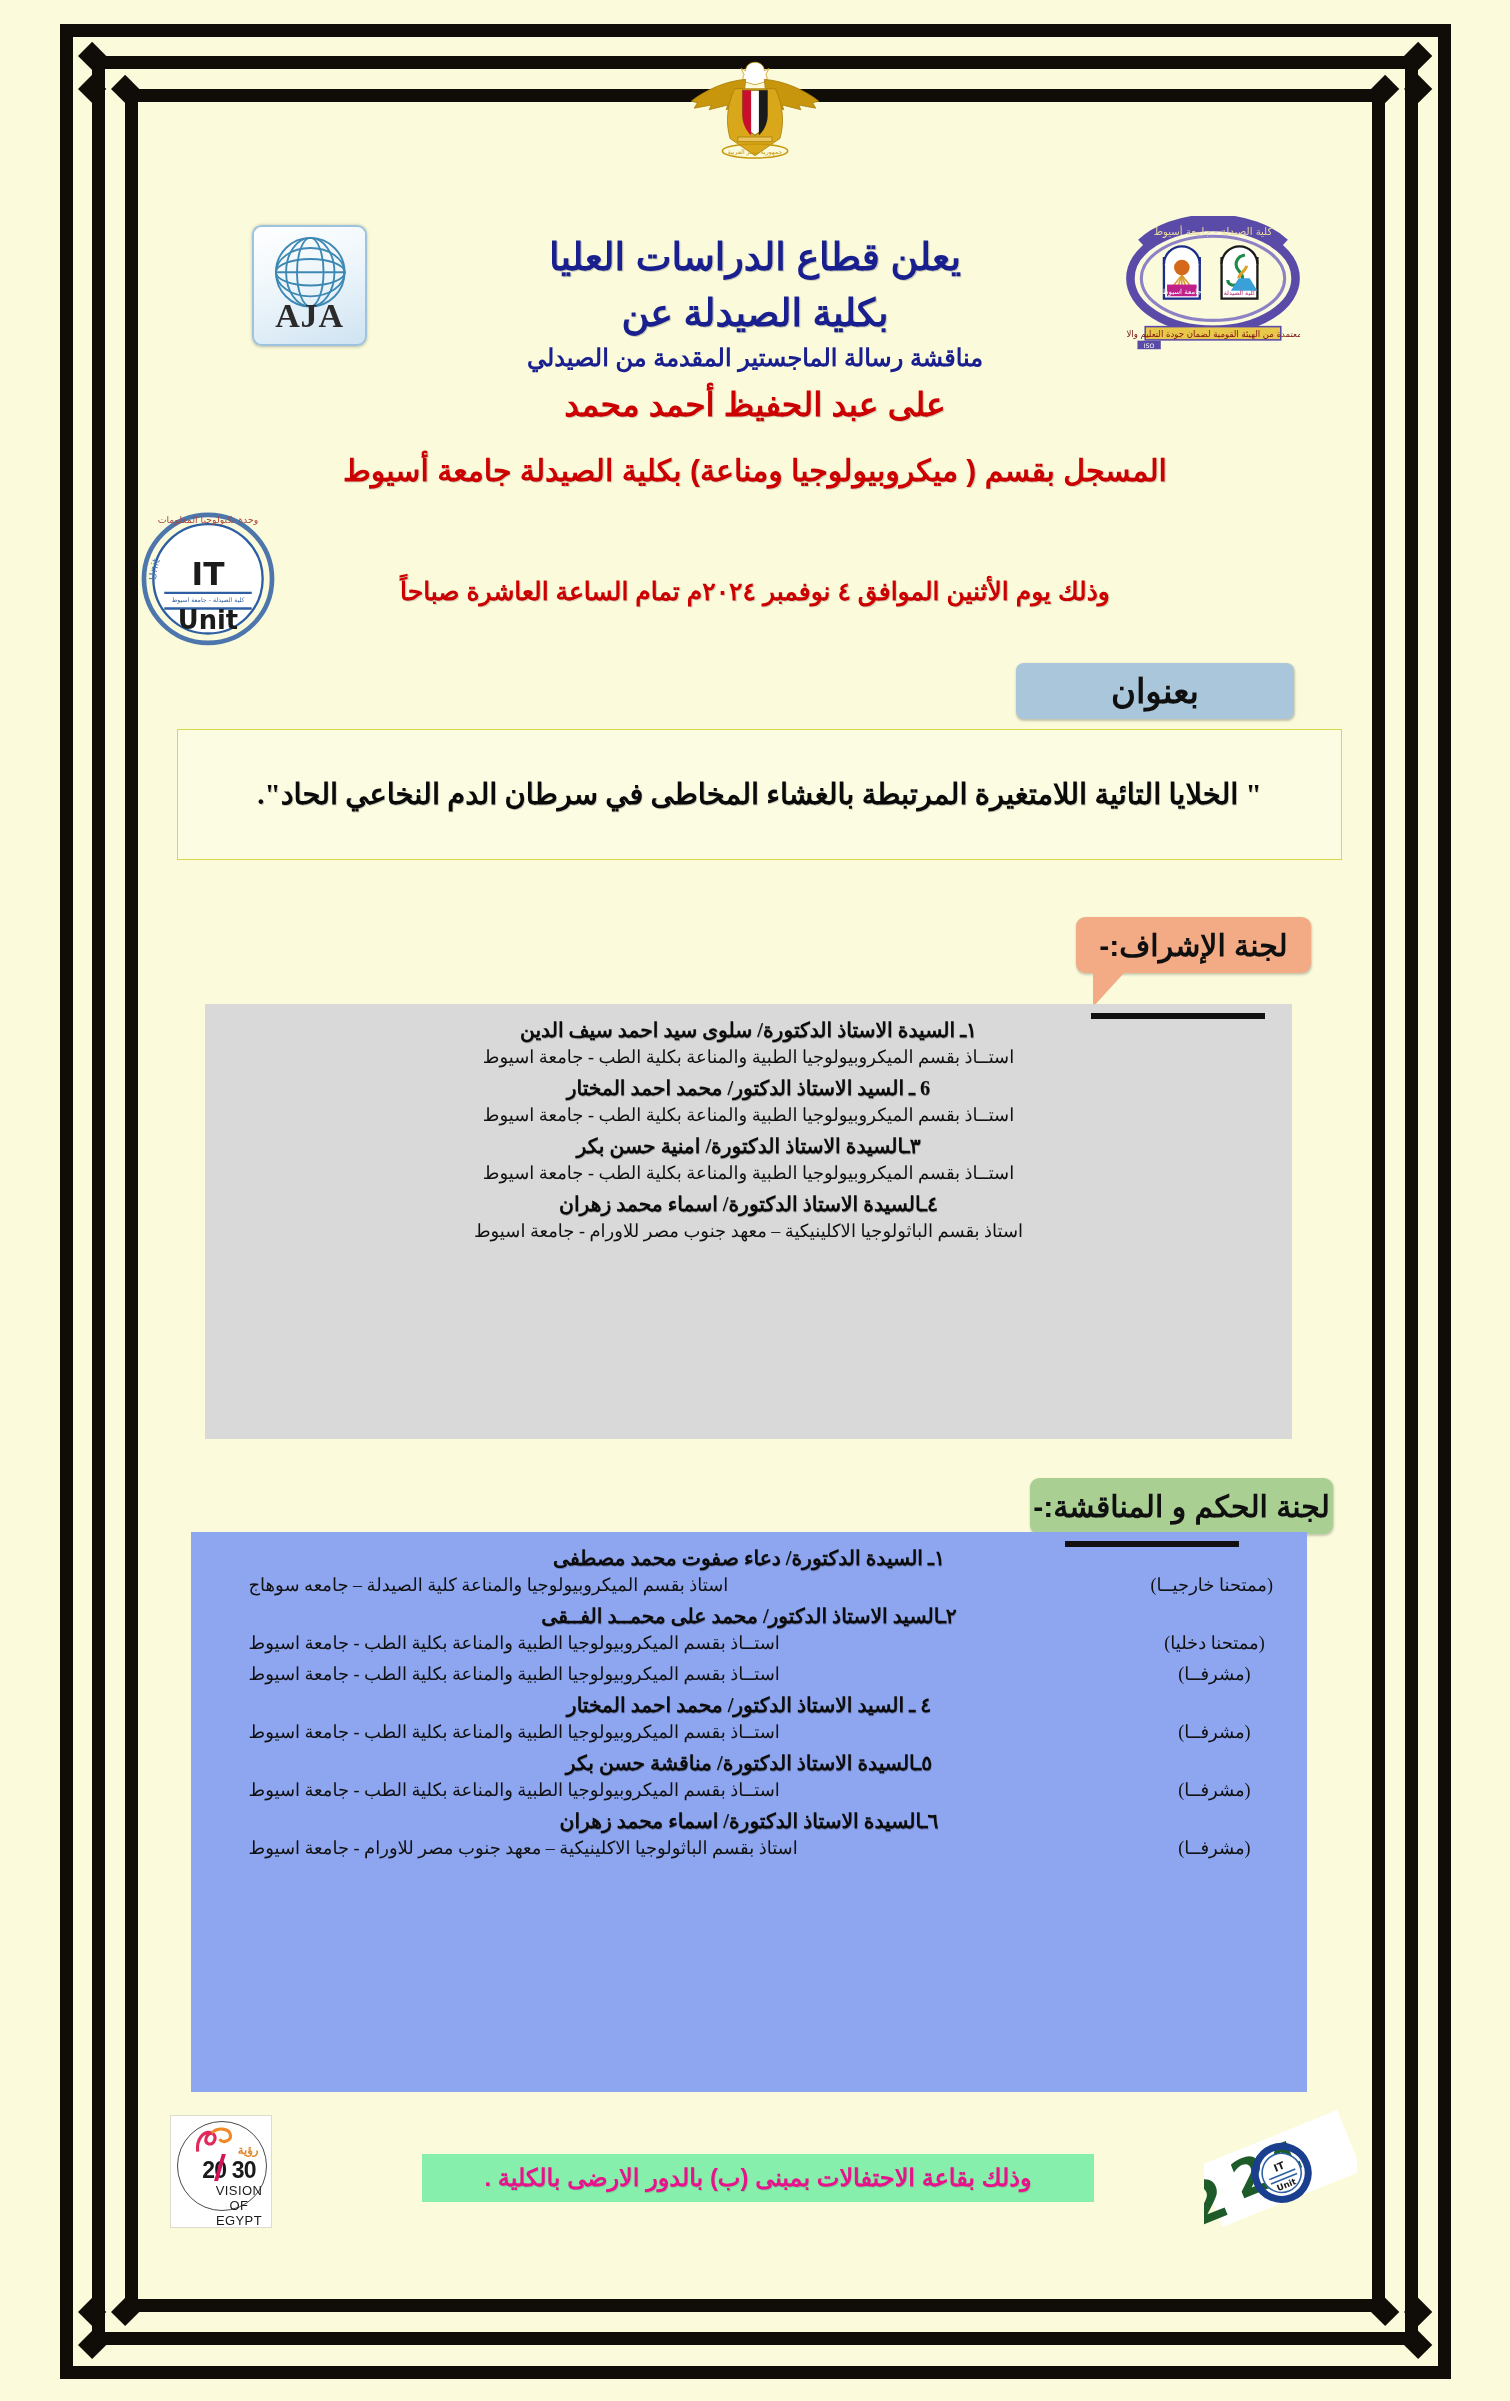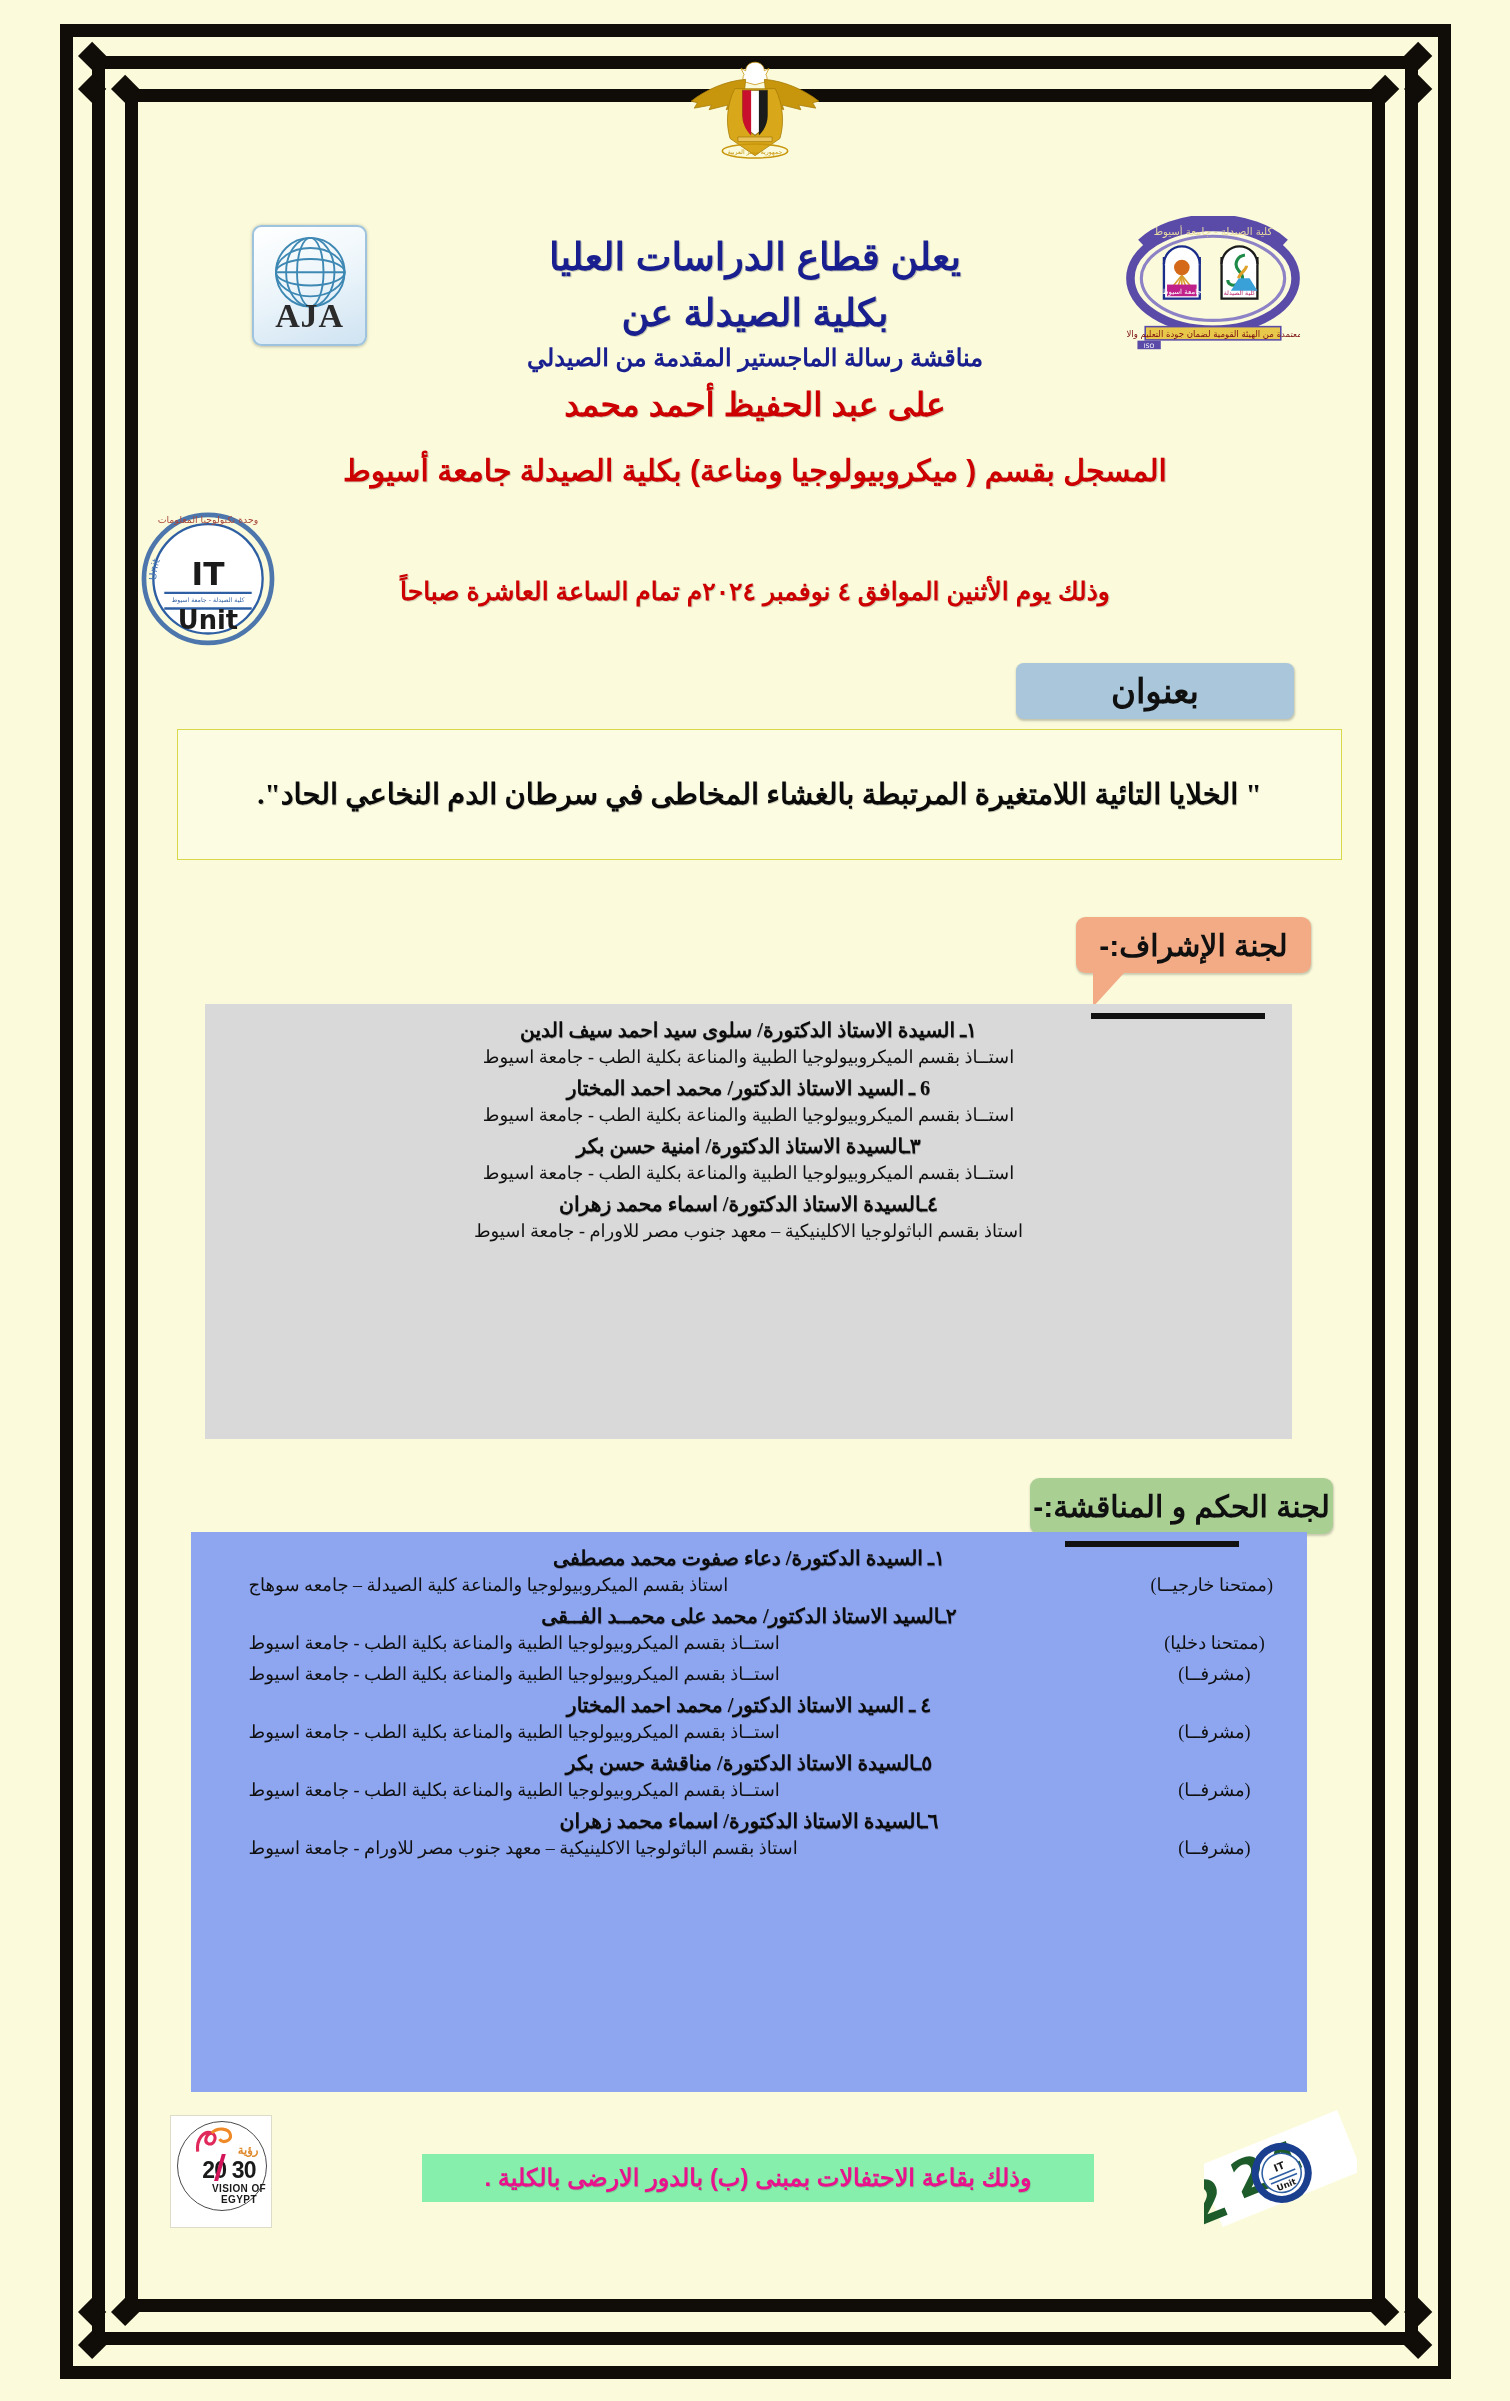--- a/index.html
+++ b/index.html
@@ -88,21 +88,21 @@
     letter-spacing: -0.8px; direction: ltr; padding-left: 16px;
   }
   .vision-slash {
     position: absolute; left: 47px; top: 38px;
     width: 3.9px; height: 26.6px; background: #d4145a;
     transform: skewX(-16deg);
   }
   .vision-sub {
     position: absolute; left: 0; right: 0; top: 67px;
     text-align: center;
-    font-size: 10px; font-weight: 700; color: #1a1a1a;
+    font-size: 13px; font-weight: 400; color: #1a1a1a;
     letter-spacing: 0.4px; direction: ltr; padding-left: 36px;
   }
   .vision-ar {
     position: absolute; right: 12.5px; top: 26.6px;
     font-size: 11.7px; color: #e08a2e; font-weight: 700;
   }
   .vision-swoosh {
     position: absolute; left: 22px; top: 9.4px; width: 42px; height: 30px;
   }
 

